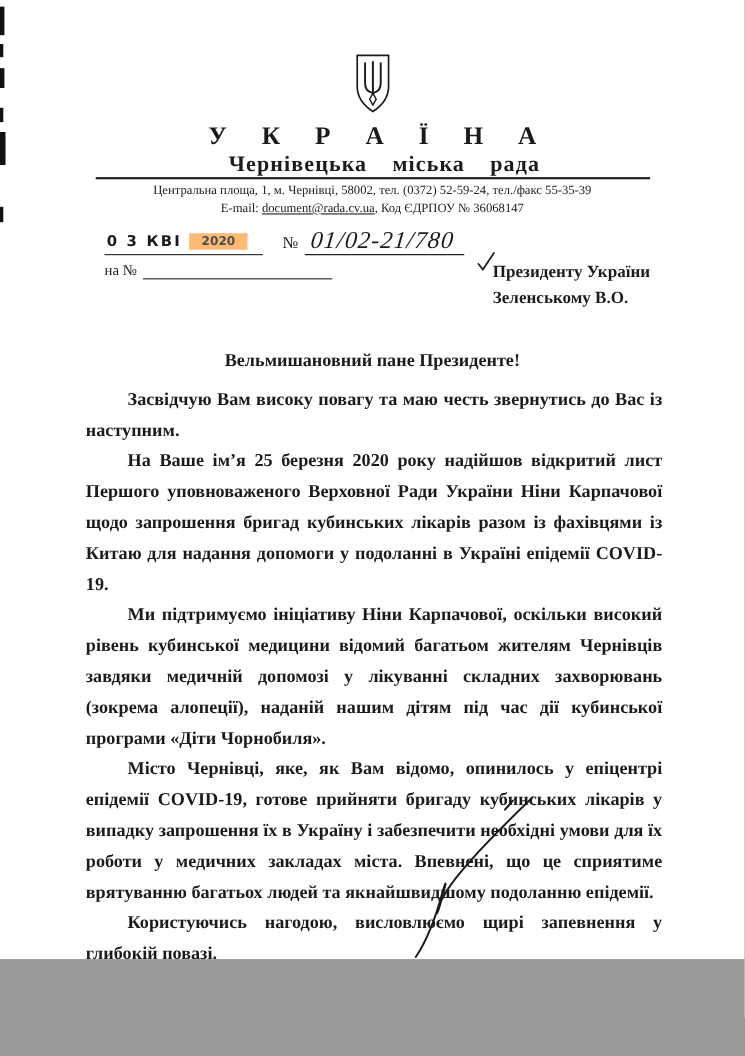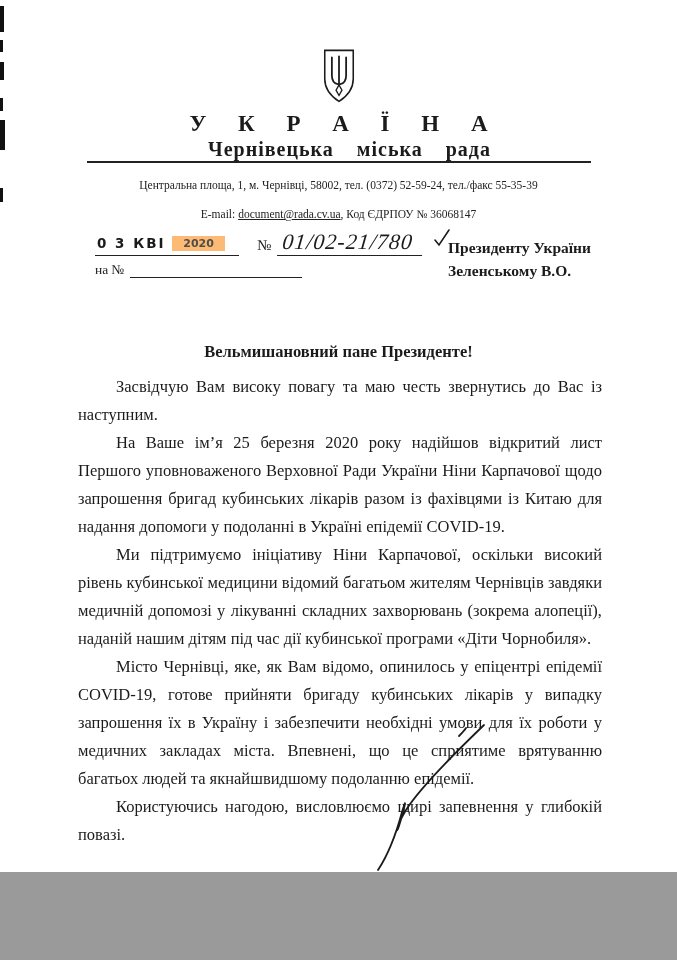--- a/index.html
+++ b/index.html
@@ -16,21 +16,21 @@
   .emblem{display:block;margin:0 auto;}
   .country{
     font-size:23px;font-weight:bold;letter-spacing:13px;
     margin-top:6px;padding-left:13px;
   }
   .org{
     font-size:20px;font-weight:bold;word-spacing:17px;
     margin-top:1px;letter-spacing:1px;padding-left:22px;
   }
   .rule{width:504px;margin:0 auto;border-bottom:2px solid #222;margin-top:0;}
-  .addr{font-size:11.5px;line-height:14px;margin-top:15px;color:#222;}
+  .addr{font-size:11.5px;line-height:14px;margin-top:3px;color:#222;}
   .addr .email{text-decoration:underline;}
   
   .ref{margin:9px 0 0 95px;position:relative;}
   .ref-row1{display:flex;align-items:flex-end;height:26px;}
   .stamp{
     font-family:"DejaVu Sans",sans-serif;font-weight:bold;font-size:13.5px;
     letter-spacing:2px;border-bottom:1.5px solid #222;
     padding:0 14px 3px 2px;white-space:nowrap;
   }
   .stamp-year{
@@ -50,21 +50,21 @@
   .addressee{
     position:absolute;left:448px;top:236px;
     font-weight:bold;font-size:15.5px;line-height:23px;white-space:nowrap;
   }
   .checkmark{position:absolute;left:-16px;top:-8px;}
   
   .salutation{
     text-align:center;font-weight:bold;font-size:16.5px;
     margin-top:64px;
   }
-  .body-text{width:524px;margin:11px 1px 0 78px;}
+  .body-text{width:524px;margin:11px 1px 0 78px;font-weight:bold;}
   .body-text p{
     margin:0;font-size:16.5px;line-height:28px;text-align:justify;
     text-indent:38px;
   }
   
   .sig-row{
     display:flex;justify-content:space-between;align-items:center;
     margin:57px 81px 0 80px;font-weight:normal;font-size:15.5px;
   }
   .signature-svg{position:absolute;left:368px;top:722px;}

